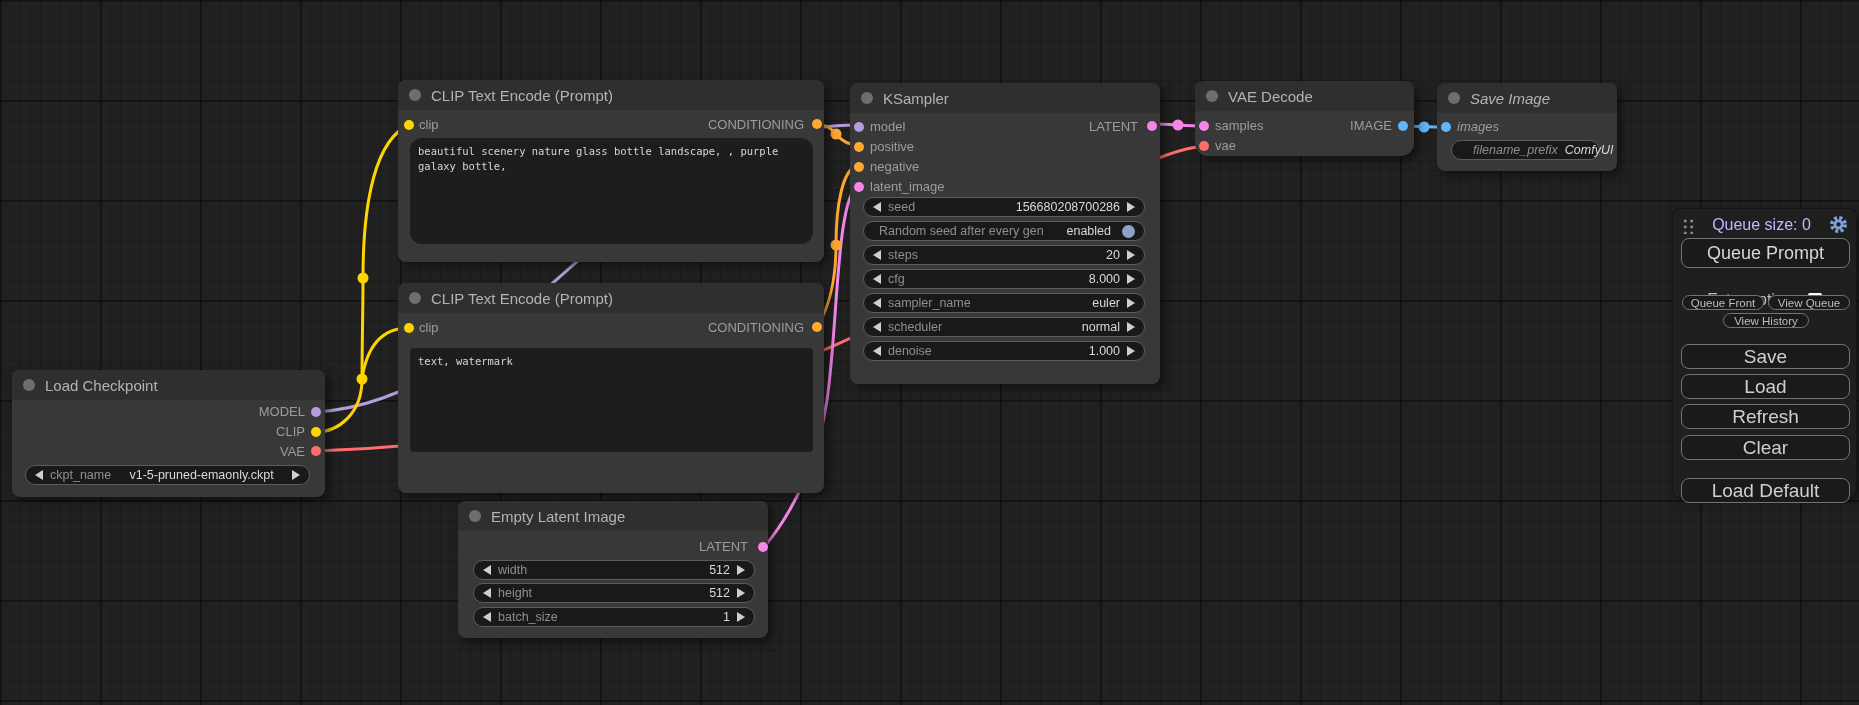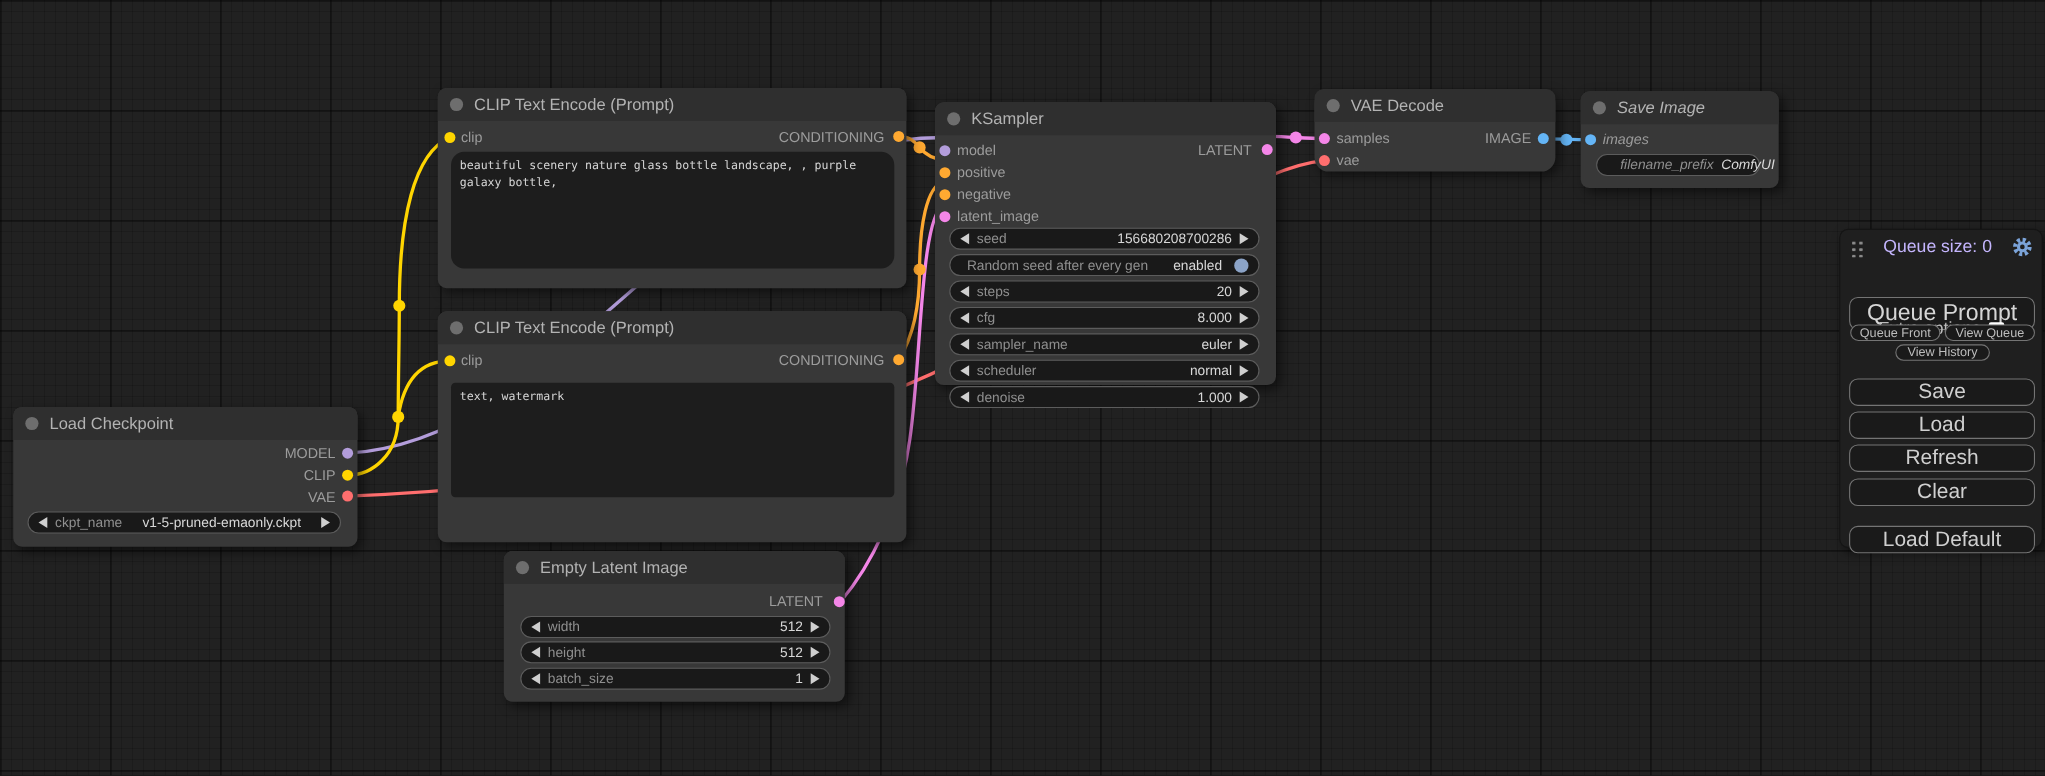--- a/index.html
+++ b/index.html
@@ -57,21 +57,21 @@
     background-size:6.5px 6px;background-position:1px 1px;
   }
   .qp-size{flex:1;text-align:center;font-size:16px;color:#c4b5fd;}
   .qbtn{
     position:absolute;display:flex;align-items:center;justify-content:center;
     background:#1a1a1a;border:1px solid #747474;border-radius:8px;color:#cfcfcf;
     box-sizing:border-box;cursor:pointer;white-space:nowrap;
   }
   .qbtn.big{left:8px;width:169px;height:25px;font-size:19px;}
   .qbtn.pill{height:15px;font-size:11.5px;border-radius:9px;color:#bdbdbd;}
-  #queue-prompt-btn{left:8px;top:29px;width:169px;height:30px;font-size:21px;color:#d6d6d6;margin-top:32px;}
+  #queue-prompt-btn{left:8px;top:29px;width:169px;height:30px;font-size:18px;color:#d6d6d6;}
   .extra-row{position:absolute;left:0;top:66px;width:100%;display:flex;align-items:center;justify-content:center;gap:7px;margin-top:16px;}
   .extra-label{font-size:16px;color:#bdbdbd;}
   .checkbox{width:14px;height:14px;background:#fff;border-radius:2px;}
 </style>
 </head>
 <body>
 
 <div id="canvas">
 
   <svg id="wires">
@@ -155,21 +155,21 @@
       <span class="tri-r"></span>
     </div>
     <div class="widget" style="left:15px;right:13px;top:106px;">
       <span class="tri-l"></span>
       <span class="wlabel">batch_size</span>
       <span class="wvalue">1</span>
       <span class="tri-r"></span>
     </div>
   </div>
 
-  <div class="node" style="left:850px;top:93px;width:310px;height:257px;">
+  <div class="node" style="left:850px;top:83px;width:310px;height:301px;">
     <div class="node-header">
       <span class="hdot"></span>
       <span class="ntitle">KSampler</span>
     </div>
     <span class="dot" style="left:4px;top:39px;background:#b39ddb;"></span>
     <span class="slot-label" style="left:20px;top:36px;">model</span>
     <span class="dot" style="left:4px;top:59px;background:#ffa931;"></span>
     <span class="slot-label" style="left:20px;top:56px;">positive</span>
     <span class="dot" style="left:4px;top:79px;background:#ffa931;"></span>
     <span class="slot-label" style="left:20px;top:76px;">negative</span>

